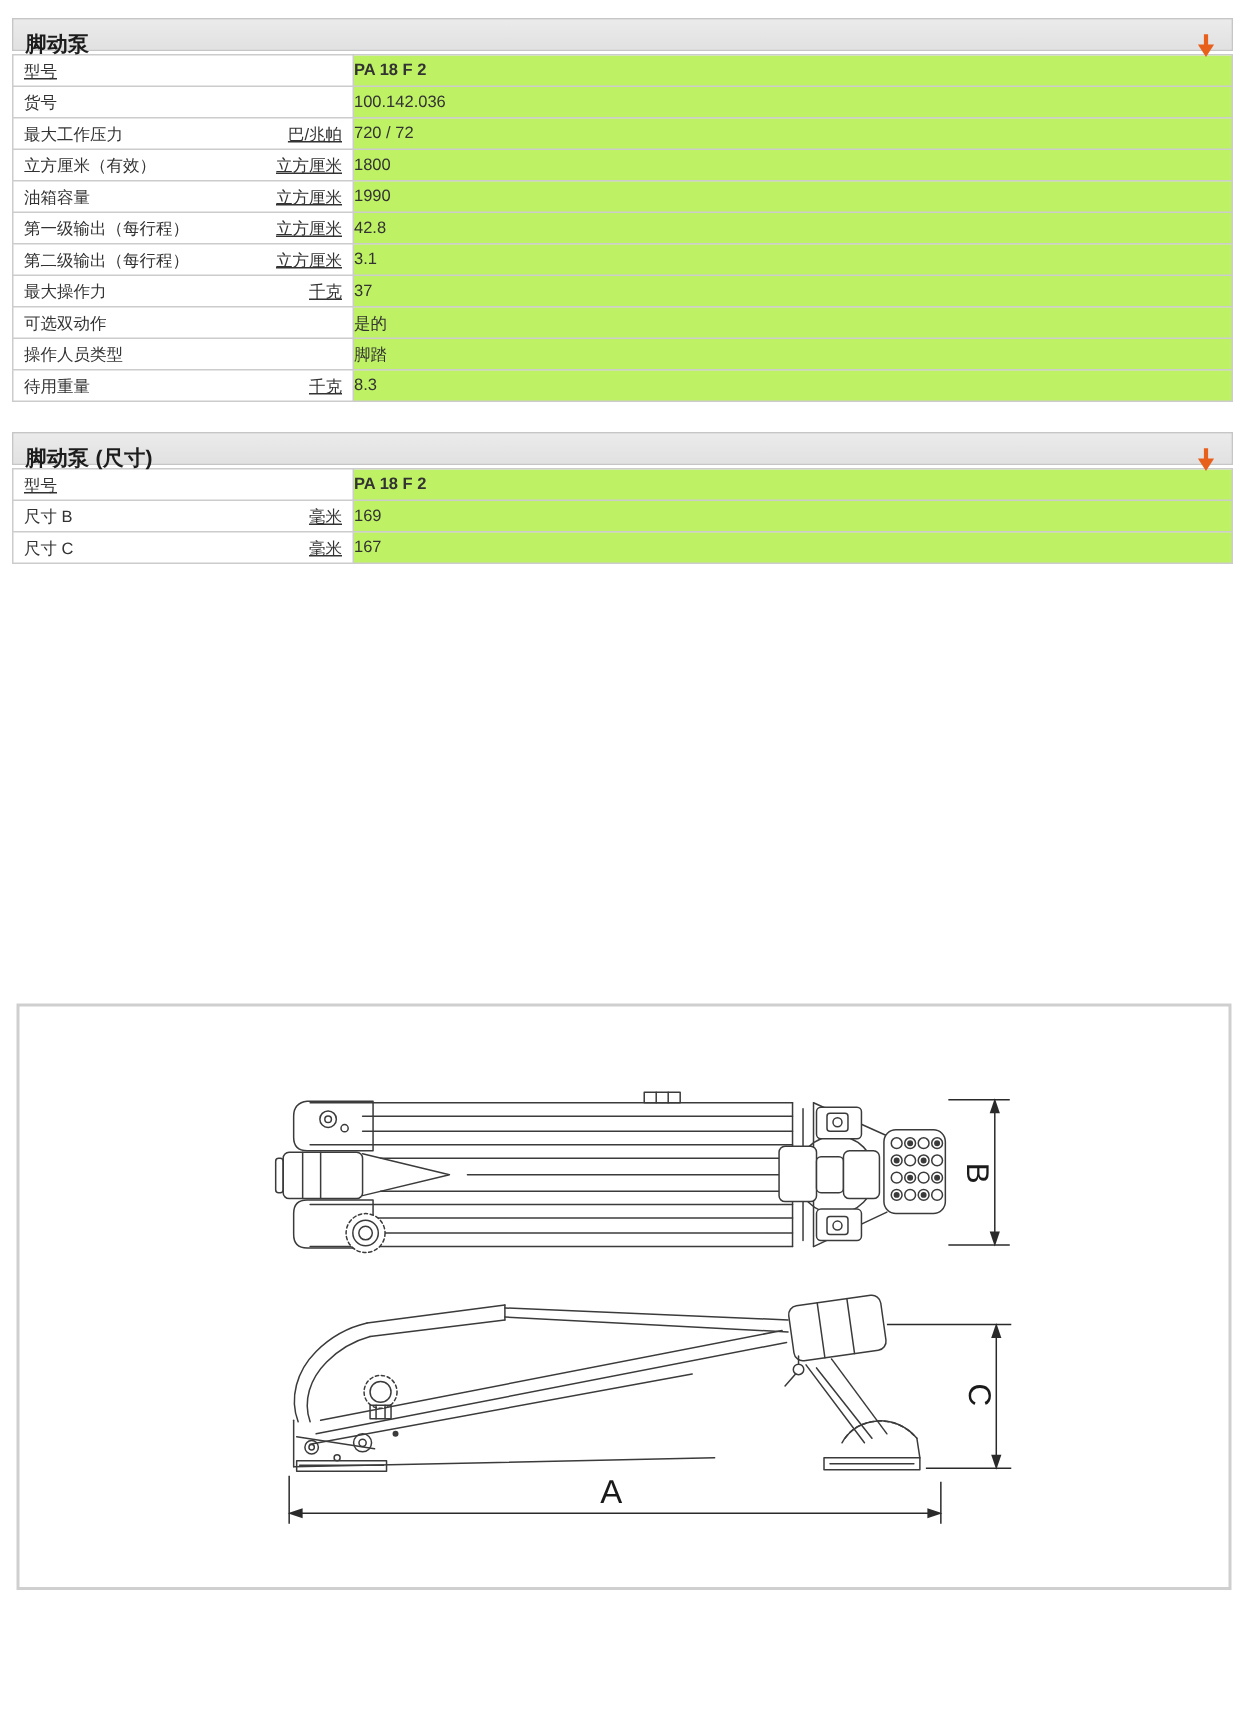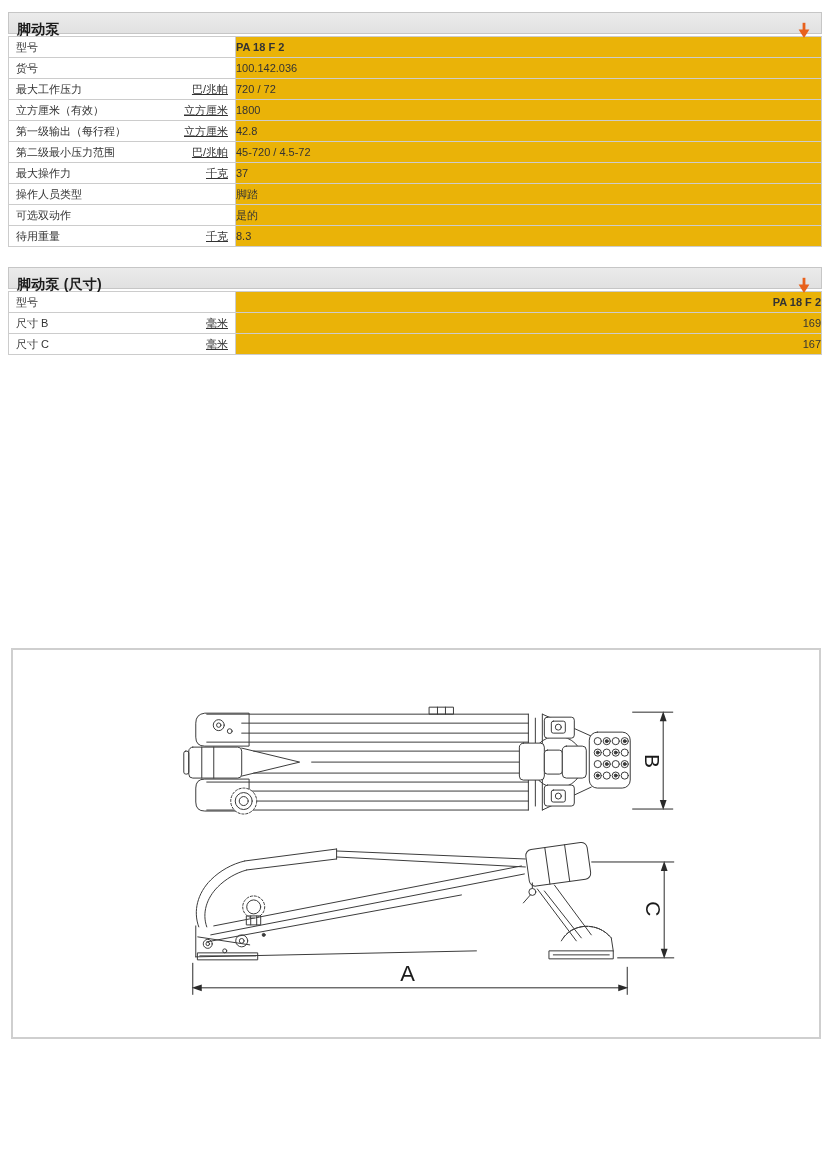--- a/index.html
+++ b/index.html
@@ -3,44 +3,44 @@
 <meta charset="utf-8">
 <style>
   html,body{margin:0;padding:0;}
   body{
     width:830px;height:1155px;background:#ffffff;overflow:hidden;
     font-family:"Liberation Sans","DejaVu Sans",sans-serif;
     -webkit-font-smoothing:antialiased;
   }
   .spec-section{margin:0 8px;}
   .spec-section.first{margin-top:12px;}
-  .spec-section.second{margin-top:20px;text-align:right;}
+  .spec-section.second{margin-top:20px;}
   .table-header{
     height:22px;box-sizing:border-box;
     background:linear-gradient(#ebebeb,#e1e1e1);
     border:1px solid #c6c6c6;
     display:flex;align-items:center;justify-content:space-between;
     padding:13px 10px 0 8px;
   }
   .table-title{font-size:14px;font-weight:bold;color:#1c1c1c;letter-spacing:.2px;}
   .download-icon{display:inline-flex;align-items:center;cursor:pointer;margin-top:1px;}
   table.spec-table{
     width:100%;border-collapse:collapse;table-layout:fixed;margin-top:2px;
   }
   table.spec-table td{
     border:1px solid #cccccc;height:20px;padding:0;
     font-size:11px;color:#333;vertical-align:middle;
   }
   col.col-label{width:227px;}
   .label-cell{background:#ffffff;}
   .cellflex{display:flex;justify-content:space-between;align-items:center;padding:0 7px;}
   .unit{color:#333;text-decoration:underline;}
-  .value-cell{background:#eab308;padding-left:7px;}
+  .value-cell{background:#bef264;padding-left:7px;}
   .model-row td{font-weight:bold;}
-  .model-row .label-cell .lbl{font-weight:normal;}
+  .model-row .label-cell .lbl{font-weight:normal;text-decoration:underline;}
   .drawing-box{
     margin:293px 9px 0 11px;height:387px;box-sizing:content-box;
     border:2px solid #cfcfcf;background:#ffffff;
   }
   .drawing-box svg{display:block;width:100%;height:100%;}
 </style>
 </head>
 <body>
 
 <section class="spec-section first">
@@ -90,61 +90,70 @@
             <div class="cellflex">
               <span class="lbl">立方厘米（有效）</span>
               <span class="unit">立方厘米</span>
             </div>
           </td>
         <td class="value-cell">1800</td>
       </tr>
       <tr>
         <td class="label-cell">
             <div class="cellflex">
+              <span class="lbl">油箱容量</span>
+              <span class="unit">立方厘米</span>
+            </div>
+          </td>
+        <td class="value-cell">1990</td>
+      </tr>
+      <tr>
+        <td class="label-cell">
+            <div class="cellflex">
               <span class="lbl">第一级输出（每行程）</span>
               <span class="unit">立方厘米</span>
             </div>
           </td>
         <td class="value-cell">42.8</td>
       </tr>
       <tr>
         <td class="label-cell">
             <div class="cellflex">
-              <span class="lbl">第二级最小压力范围</span>
-              <span class="unit">巴/兆帕</span>
-            </div>
-          </td>
-        <td class="value-cell">45-720 / 4.5-72</td>
+              <span class="lbl">第二级输出（每行程）</span>
+              <span class="unit">立方厘米</span>
+            </div>
+          </td>
+        <td class="value-cell">3.1</td>
       </tr>
       <tr>
         <td class="label-cell">
             <div class="cellflex">
               <span class="lbl">最大操作力</span>
               <span class="unit">千克</span>
             </div>
           </td>
         <td class="value-cell">37</td>
       </tr>
       <tr>
         <td class="label-cell">
             <div class="cellflex">
+              <span class="lbl">可选双动作</span>
+              <span class="unit"></span>
+            </div>
+          </td>
+        <td class="value-cell">是的</td>
+      </tr>
+      <tr>
+        <td class="label-cell">
+            <div class="cellflex">
               <span class="lbl">操作人员类型</span>
               <span class="unit"></span>
             </div>
           </td>
         <td class="value-cell">脚踏</td>
-      </tr>
-      <tr>
-        <td class="label-cell">
-            <div class="cellflex">
-              <span class="lbl">可选双动作</span>
-              <span class="unit"></span>
-            </div>
-          </td>
-        <td class="value-cell">是的</td>
       </tr>
       <tr>
         <td class="label-cell">
             <div class="cellflex">
               <span class="lbl">待用重量</span>
               <span class="unit">千克</span>
             </div>
           </td>
         <td class="value-cell">8.3</td>
       </tr>

